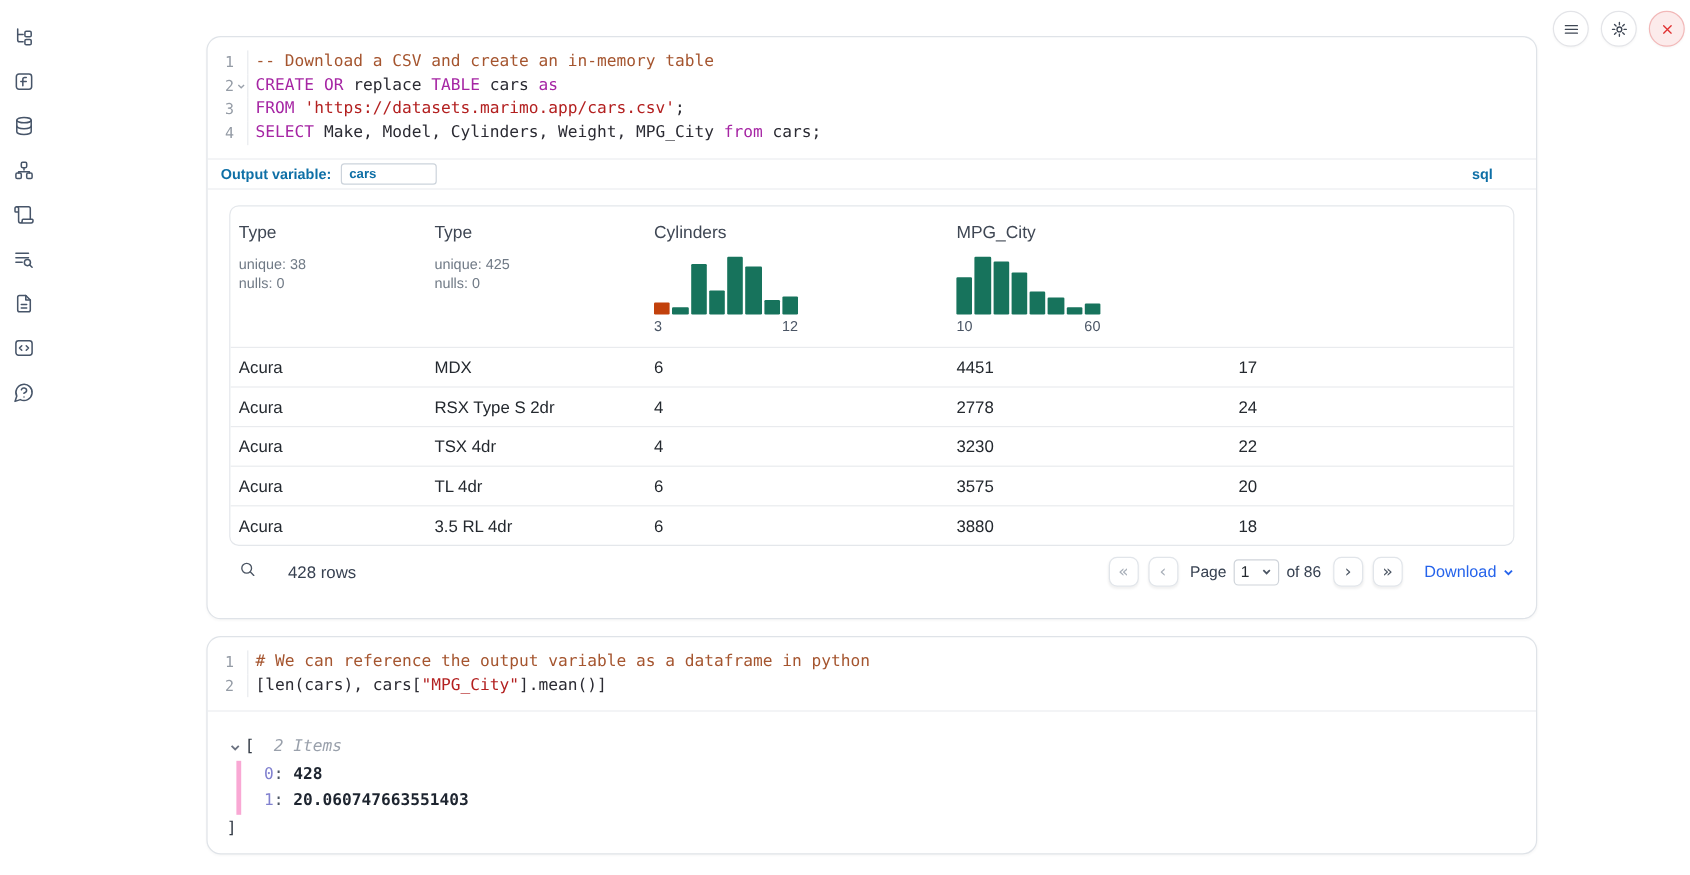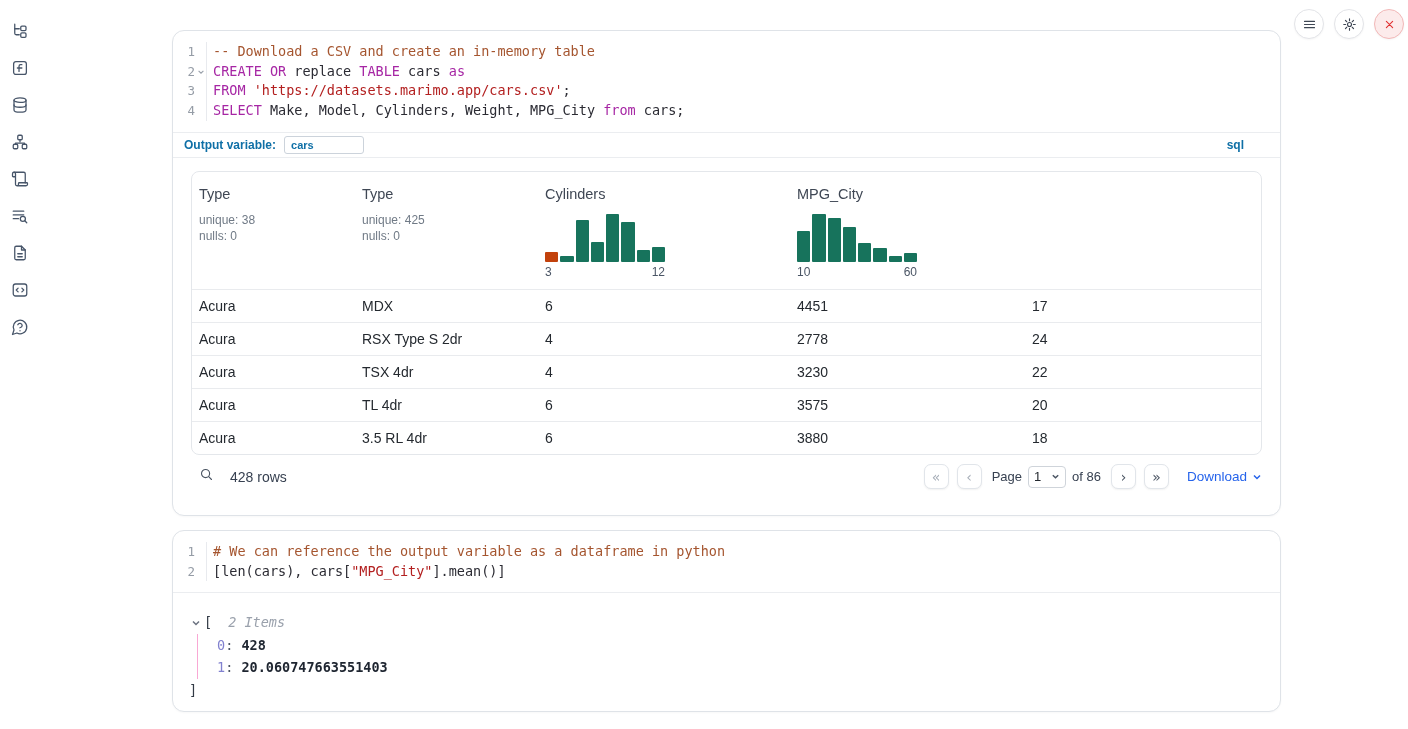--- a/index.html
+++ b/index.html
@@ -59,21 +59,21 @@
   .hist-bars { height:48px; display:flex; align-items:flex-end; gap:2px; }
   .hist-bar { flex:1; border-radius:1px; }
   .hist-labels { margin-top:3px; display:flex; justify-content:space-between;
                  font-size:12px; color:#4a5565; }
   .trow { display:flex; border-top:1px solid #e9ebee; height:33px; align-items:center; }
   .td { padding-left:7px; font-size:14px; color:#24292f; white-space:nowrap; overflow:hidden; }
 
   
   .table-footer { margin:0 18px; height:44px; display:flex; align-items:center;
                   justify-content:space-between; }
-  .tf-left { display:flex; align-items:center; gap:16px; padding-left:8px; color:#3f4754; }
+  .tf-left { display:flex; align-items:center; gap:26px; padding-left:8px; color:#3f4754; }
   .tf-left svg { width:15px; height:15px; color:#4b5563; }
   .row-count { font-size:14px; color:#374151; }
   .tf-right { display:flex; align-items:center; gap:8px; }
   .pg-btn { width:25px; height:25px; border:1px solid #e1e5ea; border-radius:7px; background:#fff;
             box-shadow:0 1px 2px rgba(0,0,0,.06); display:flex; align-items:center; justify-content:center;
             font-size:14px; color:#4b5563; cursor:pointer; font-family:"DejaVu Sans", sans-serif; }
   .pg-btn.muted { color:#a7aeb8; }
   .page-group { display:flex; align-items:center; gap:6px; font-size:13px; color:#374151; margin:0 2px; }
   .page-select { width:38px; height:22px; border:1px solid #cfd4da; border-radius:4px; display:flex;
                  align-items:center; justify-content:space-between; padding:0 5px; font-size:13px;
@@ -84,21 +84,21 @@
   .download svg { width:10px; height:10px; }
 
   
   .py-output { border-top:1px solid #ebedf0; padding:18px 0 0 16px;
                font-family:"DejaVu Sans Mono", monospace; font-size:13.5px; line-height:22.5px;
                color:#323a45; }
   .out-head { display:flex; align-items:center; }
   .out-chev { width:10px; height:10px; margin:0 3px 0 2px; color:#6b7280; display:flex; }
   .out-chev svg { width:10px; height:10px; }
   .out-items { color:#9aa1ac; font-style:italic; margin-left:16px; }
-  .out-entries { margin-left:8px; border-left:1px solid #f9a8d4; padding-left:19px; }
+  .out-entries { margin-left:8px; border-left:4px solid #f9a8d4; padding-left:19px; }
   .out-key { color:#8181cf; }
   .out-colon { color:#4b5563; }
   .out-val { color:#1e2530; font-weight:bold; }
   .out-bracket { color:#323a45; }
 </style>
 </head>
 <body>
 
 <aside class="sidebar" id="sidebar">
     <div class="side-btn">

